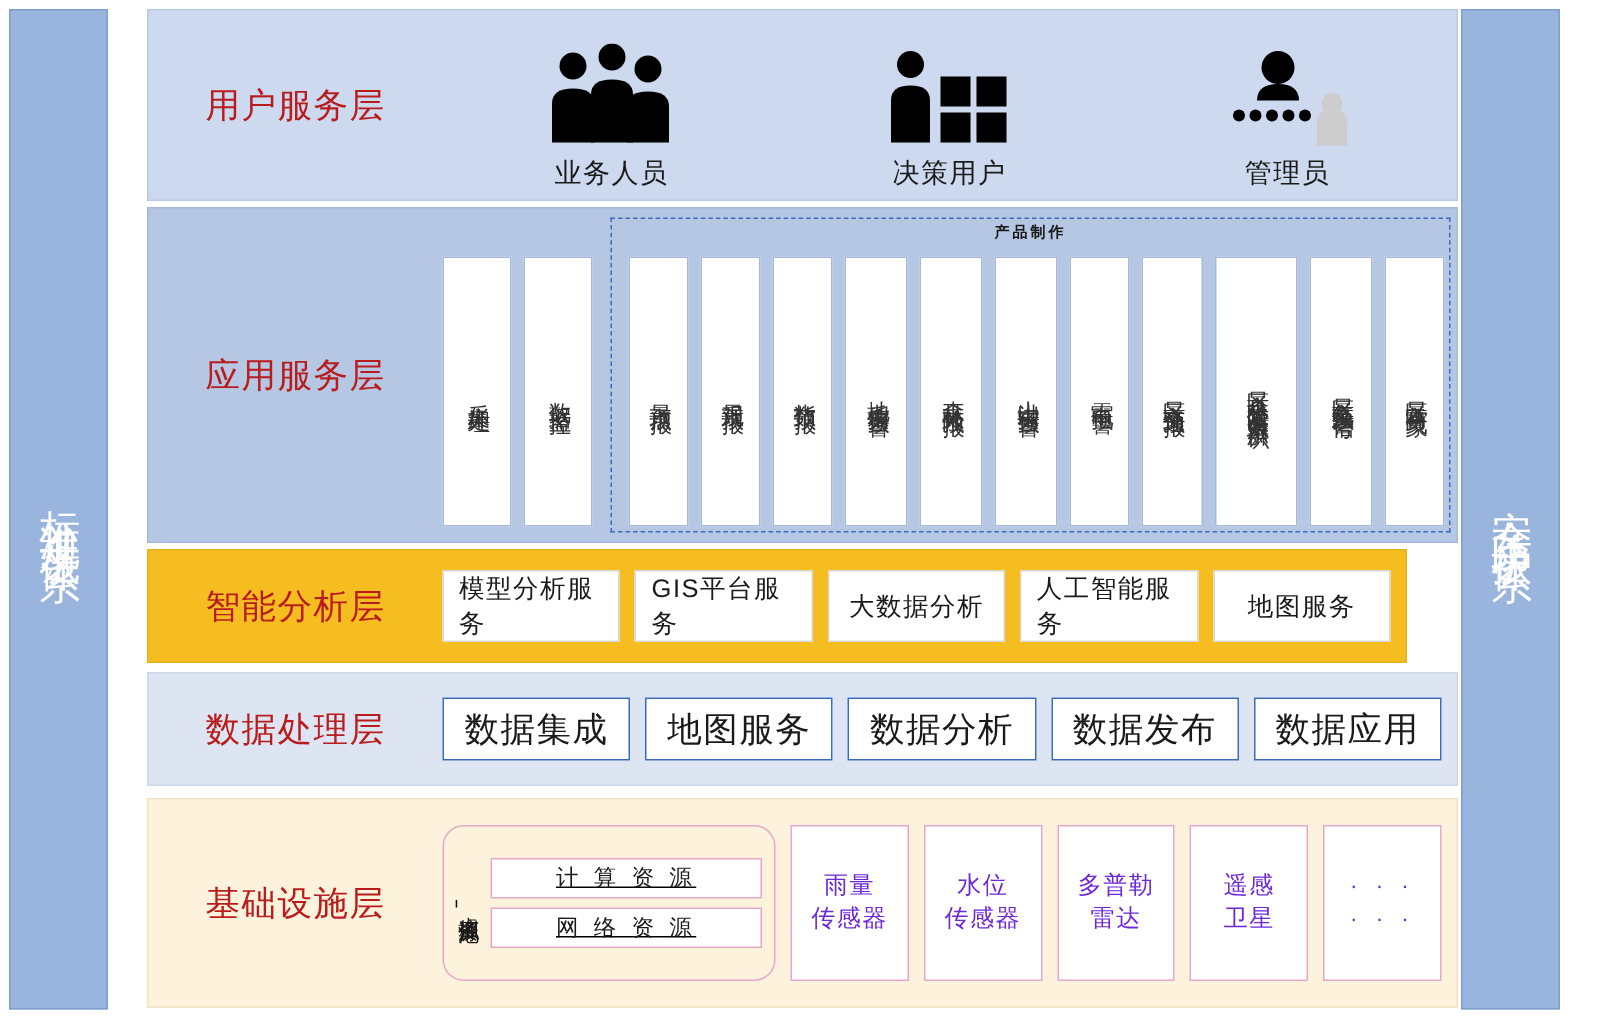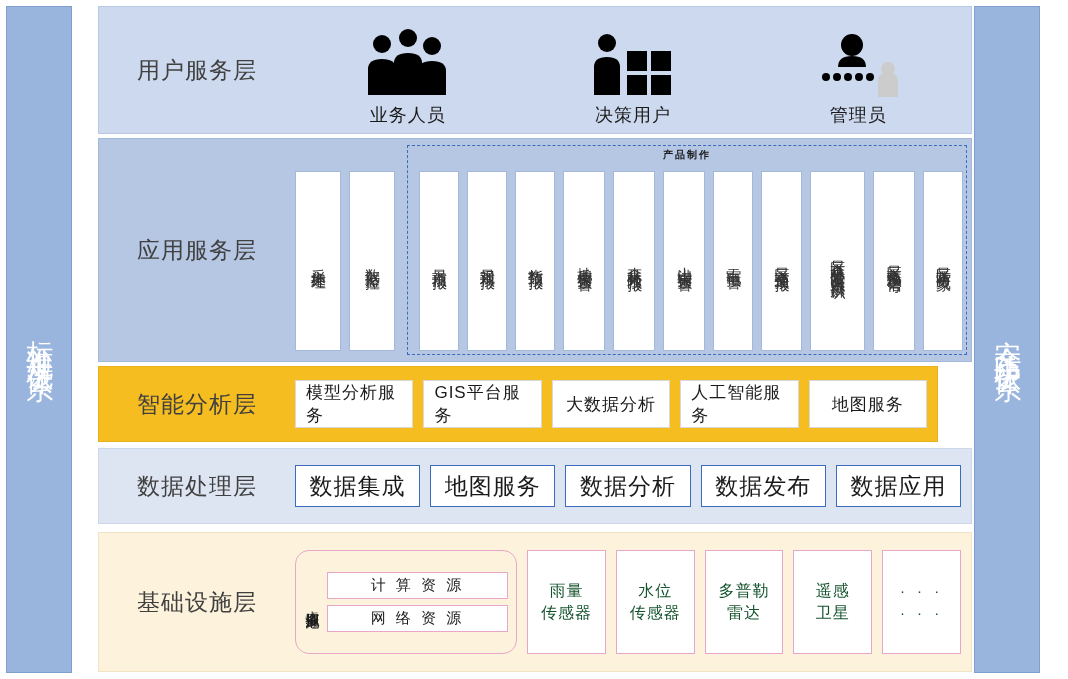--- a/index.html
+++ b/index.html
@@ -45,21 +45,21 @@
 
   
   .layer {
     position: absolute;
     box-sizing: border-box;
     display: flex;
     align-items: center;
   }
   .layer-title {
     font-size: 23px;
-    color: #404040;
+    color: #b91c1c;
     letter-spacing: 1px;
     width: 196px;
     text-align: center;
     flex: none;
   }
 
   
   #layer-user {
     left: 98px; top: 6px; width: 874px; height: 128px;
     background: #cdd9ee;
@@ -214,20 +214,21 @@
     border-radius: 14px;
     height: 104px;
     display: flex;
     align-items: center;
     padding: 0 8px;
     box-sizing: border-box;
     gap: 6px;
     width: 222px;
     flex: none;
     background: transparent;
+    text-decoration: underline;
   }
   .pool-label {
     writing-mode: vertical-rl;
     text-orientation: upright;
     font-size: 14px;
     color: #1a1a1a;
     letter-spacing: 1px;
     line-height: 1.2;
   }
   .pool-items {
@@ -248,21 +249,21 @@
   .sensor {
     border: 1px solid #e8a6c8;
     background: #ffffff;
     height: 104px;
     flex: 1;
     display: flex;
     align-items: center;
     justify-content: center;
     text-align: center;
     font-size: 16px;
-    color: #14532d;
+    color: #6d28d9;
     line-height: 1.35;
     letter-spacing: 1px;
     box-sizing: border-box;
   }
   .dots-cell {
     font-size: 15px;
     letter-spacing: 4px;
     line-height: 1.5;
   }
 </style>

